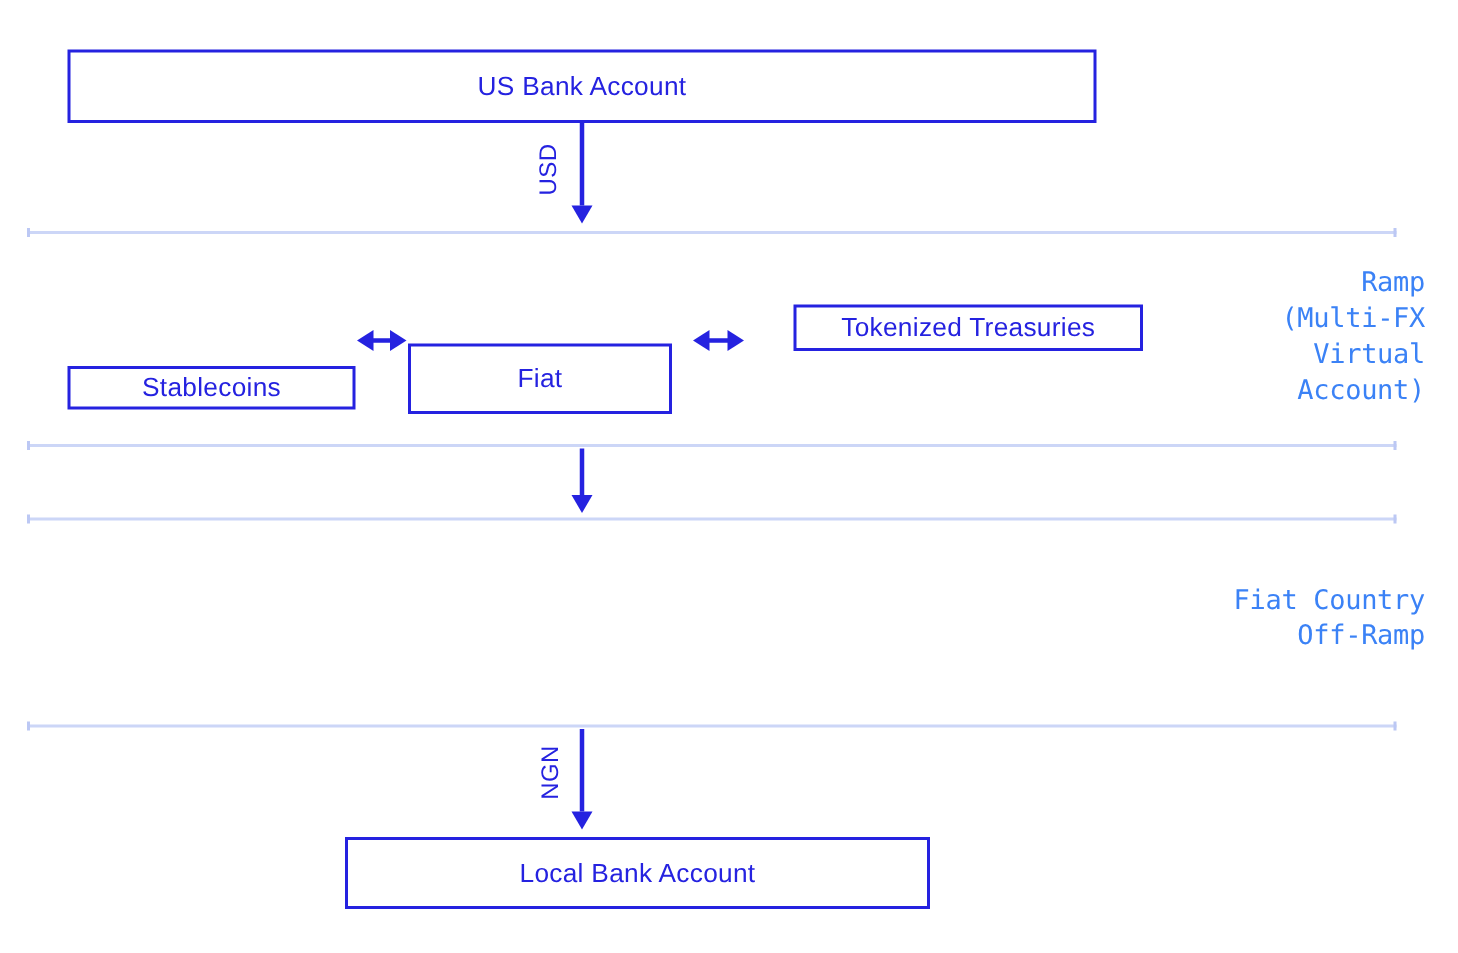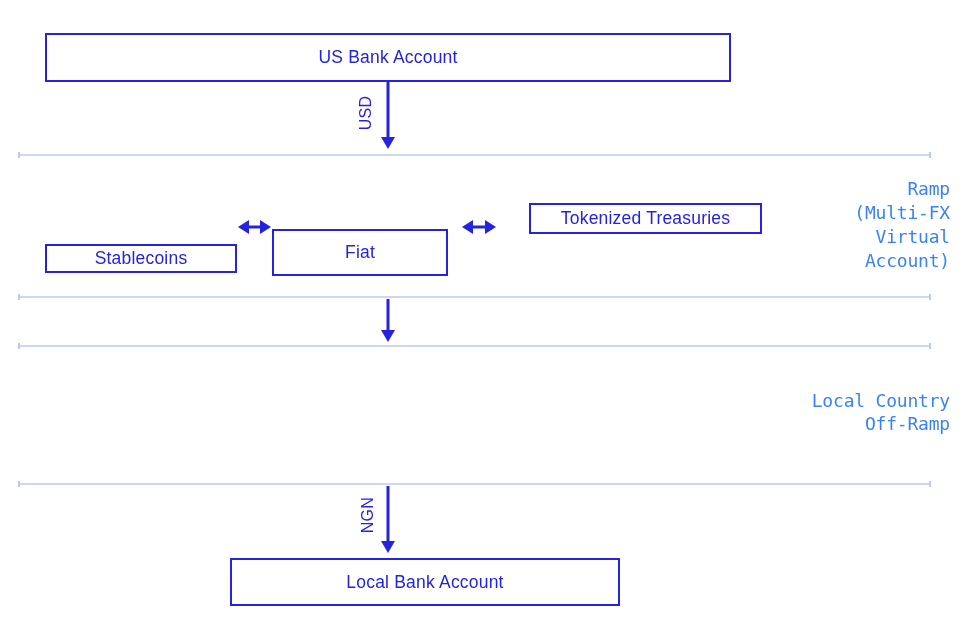--- a/index.html
+++ b/index.html
@@ -190,21 +190,21 @@
   <div class="divider divider-2"></div>
 
   <div class="varrow varrow-2">
     <div class="stem"></div>
     <div class="head"></div>
   </div>
 
   <div class="divider divider-3"></div>
 
 
-  <div class="section-label section-label-offramp">Local Country
+  <div class="section-label section-label-offramp">Fiat Country
 Off-Ramp</div>
 
   <div class="divider divider-4"></div>
 
   <div class="vlabel vlabel-ngn">
     <span>NGN</span>
   </div>
   <div class="varrow varrow-3">
     <div class="stem"></div>
     <div class="head"></div>

